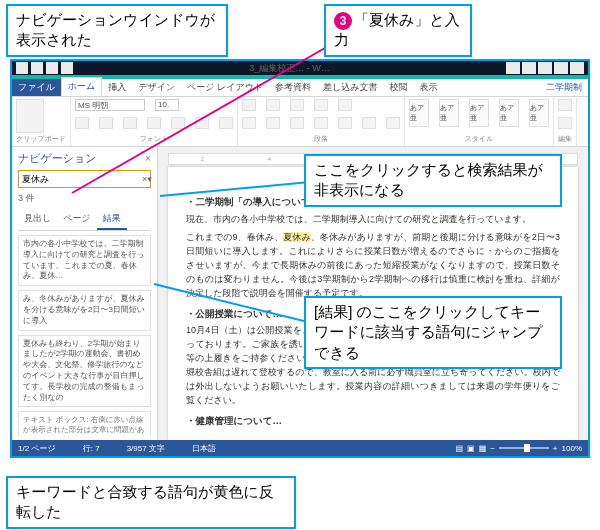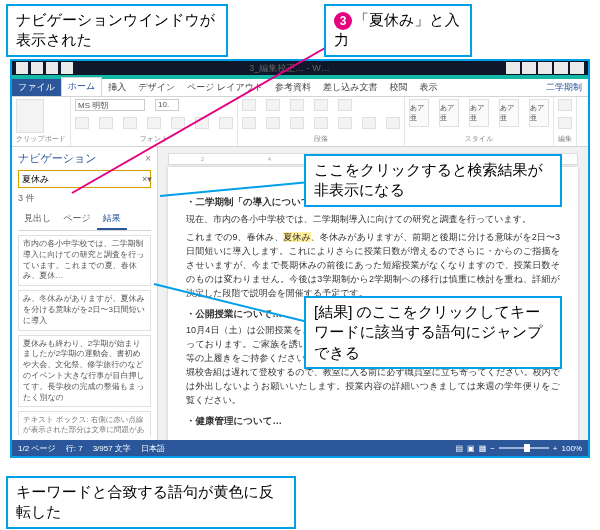--- a/index.html
+++ b/index.html
@@ -41,21 +41,21 @@
   .navpane .navtabs span.active { border-bottom: 2px solid #2b579a; color: #2b579a; }
   .navpane .results { flex: 1; overflow: hidden; padding-top: 4px; }
   .navpane .result { border: 1px solid #e0e0e0; padding: 3px 4px; margin-bottom: 4px; font-size: 8px; line-height: 1.35; color: #555; cursor: pointer; }
   .docarea { flex: 1; overflow: hidden; background: #f1f1f1; padding: 6px 10px 0 10px; position: relative; }
   .ruler { height: 12px; background: #fff; border: 1px solid #ddd; margin-bottom: 2px; font-size: 6px; color: #aaa; display:flex; align-items:center; justify-content:space-around;}
   .page { background: #fff; box-shadow: 0 0 3px rgba(0,0,0,.2); padding: 10px 18px; font-size: 9px; color: #333; line-height: 1.55; height: 300px; overflow: hidden; }
   .page h4 { font-size: 9.5px; margin: 6px 0 3px; }
   .page p { margin-bottom: 4px; text-align: justify; }
   .page .hl { background: #ffef9f; }
   .page .header-date { text-align: right; color: #777; font-size: 8px; }
-  .statusbar { height: 16px; background: #2b579a; color: #fff; display: flex; align-items: center; font-size: 8px; padding: 0 6px; gap: 10px; }
+  .statusbar { height: 16px; background: #2b579a; color: #fff; display: flex; align-items: center; font-size: 8px; padding: 0 6px; gap: 27px; }
   .statusbar .spacer { flex: 1; }
   .statusbar .zoombar { display:flex; align-items:center; gap:4px;}
   .statusbar .slider { width: 50px; height: 2px; background: #9ab3d5; position: relative; }
   .statusbar .slider::after { content:""; position:absolute; left:50%; top:-3px; width:6px; height:8px; background:#fff; }
   svg.callout { position: absolute; z-index: 40; pointer-events: none; }
 </style>
 </head>
 <body>
 
 <div class="annot" style="left:6px; top:4px; width:222px;padding-left:8px;">

